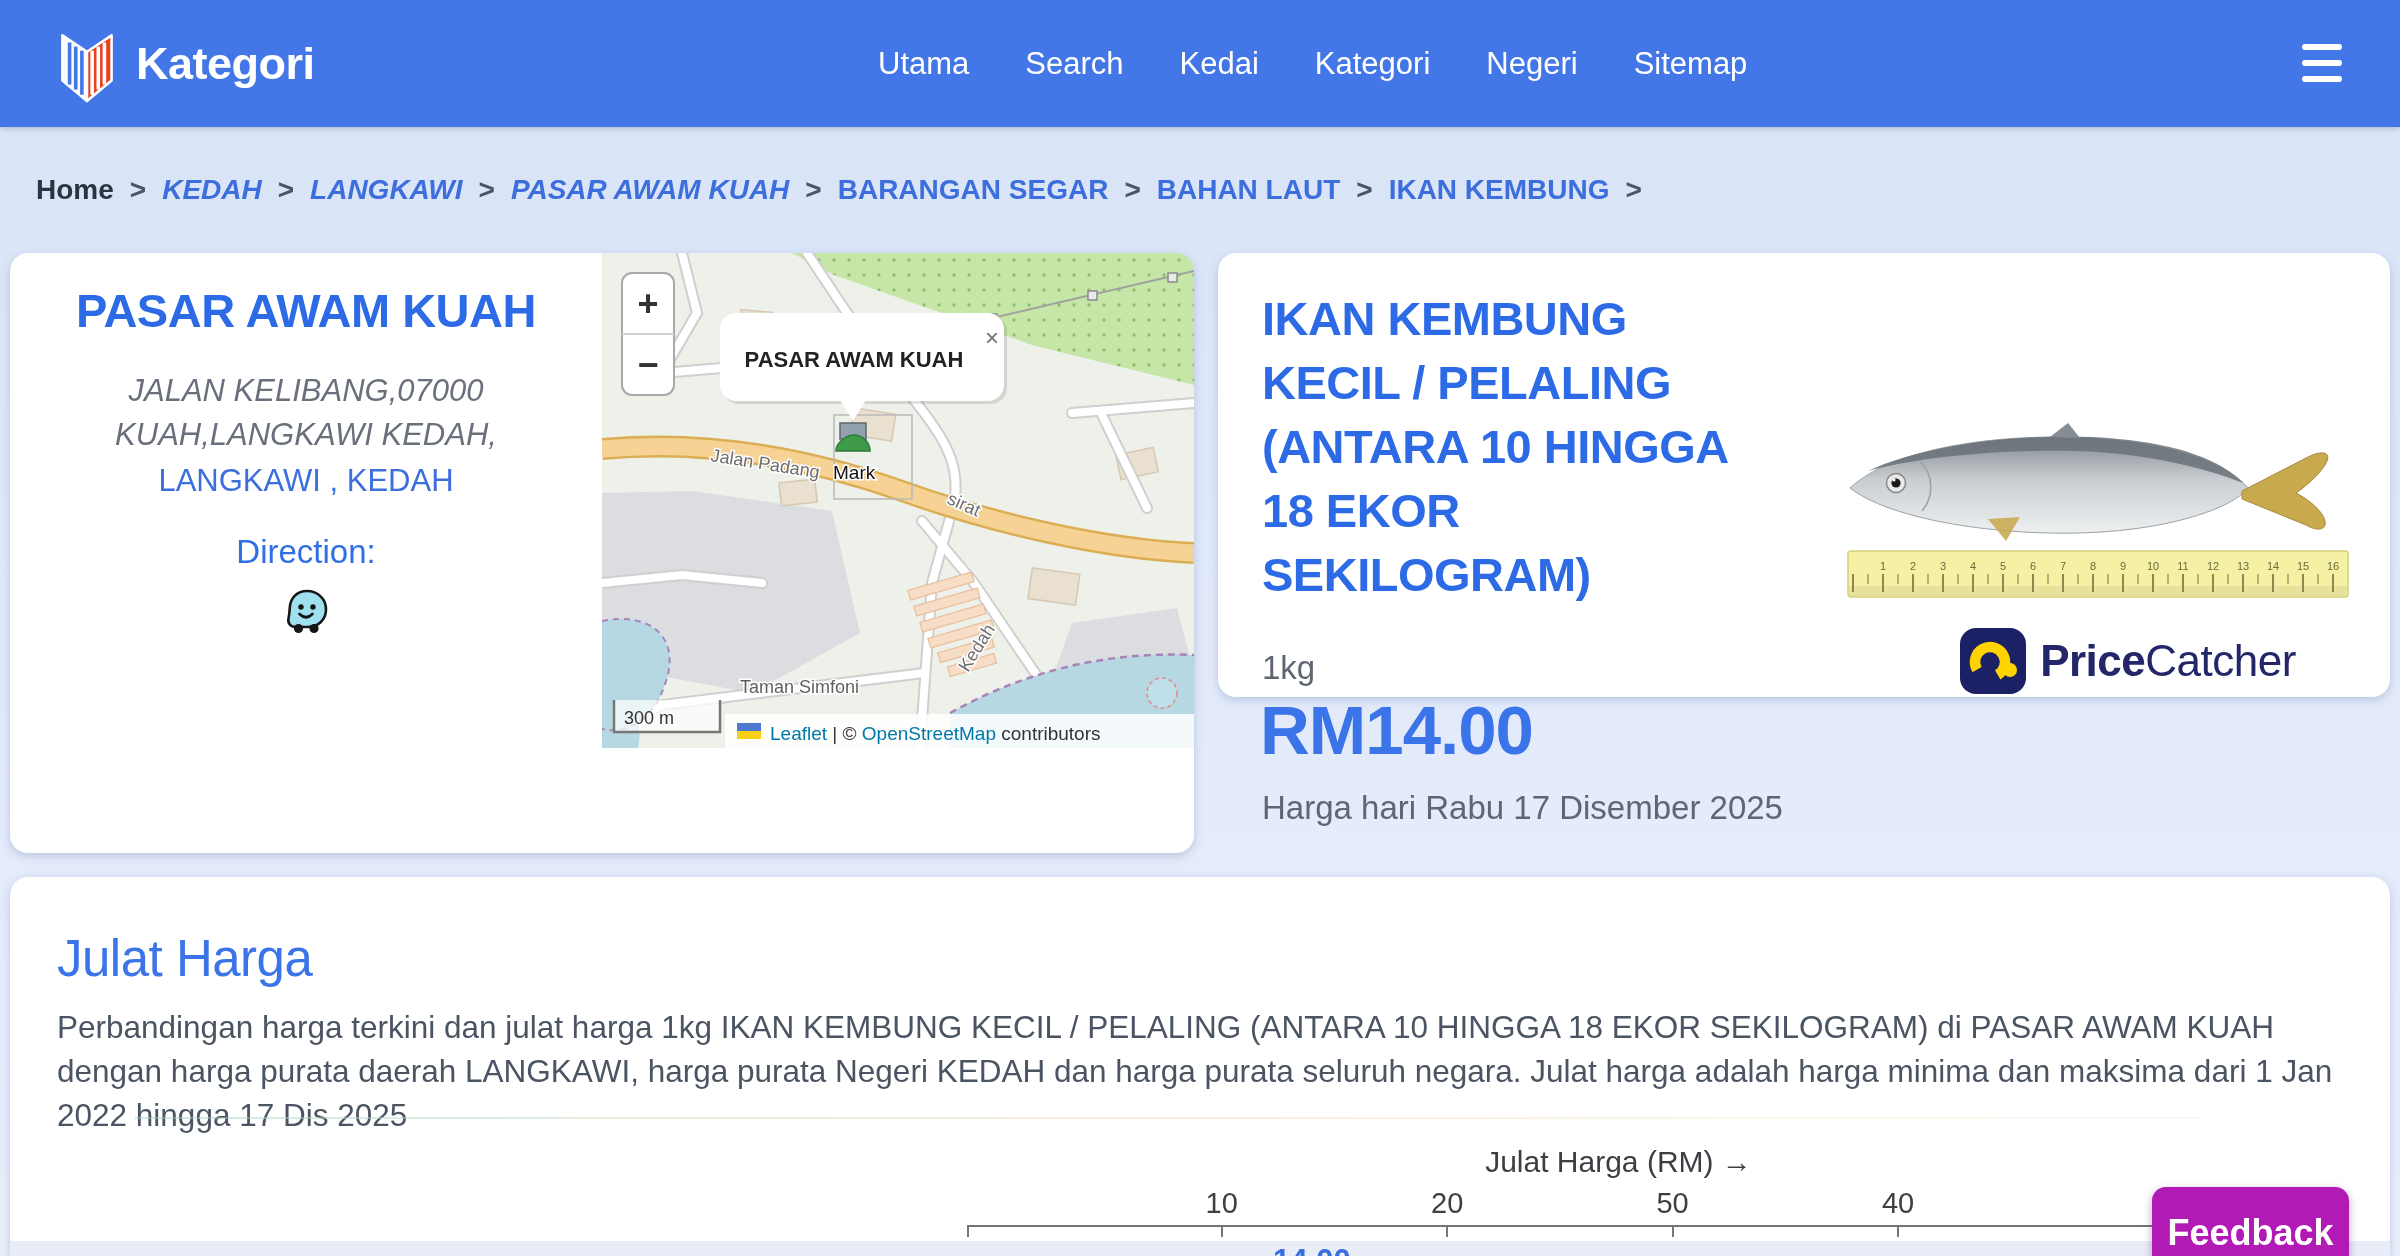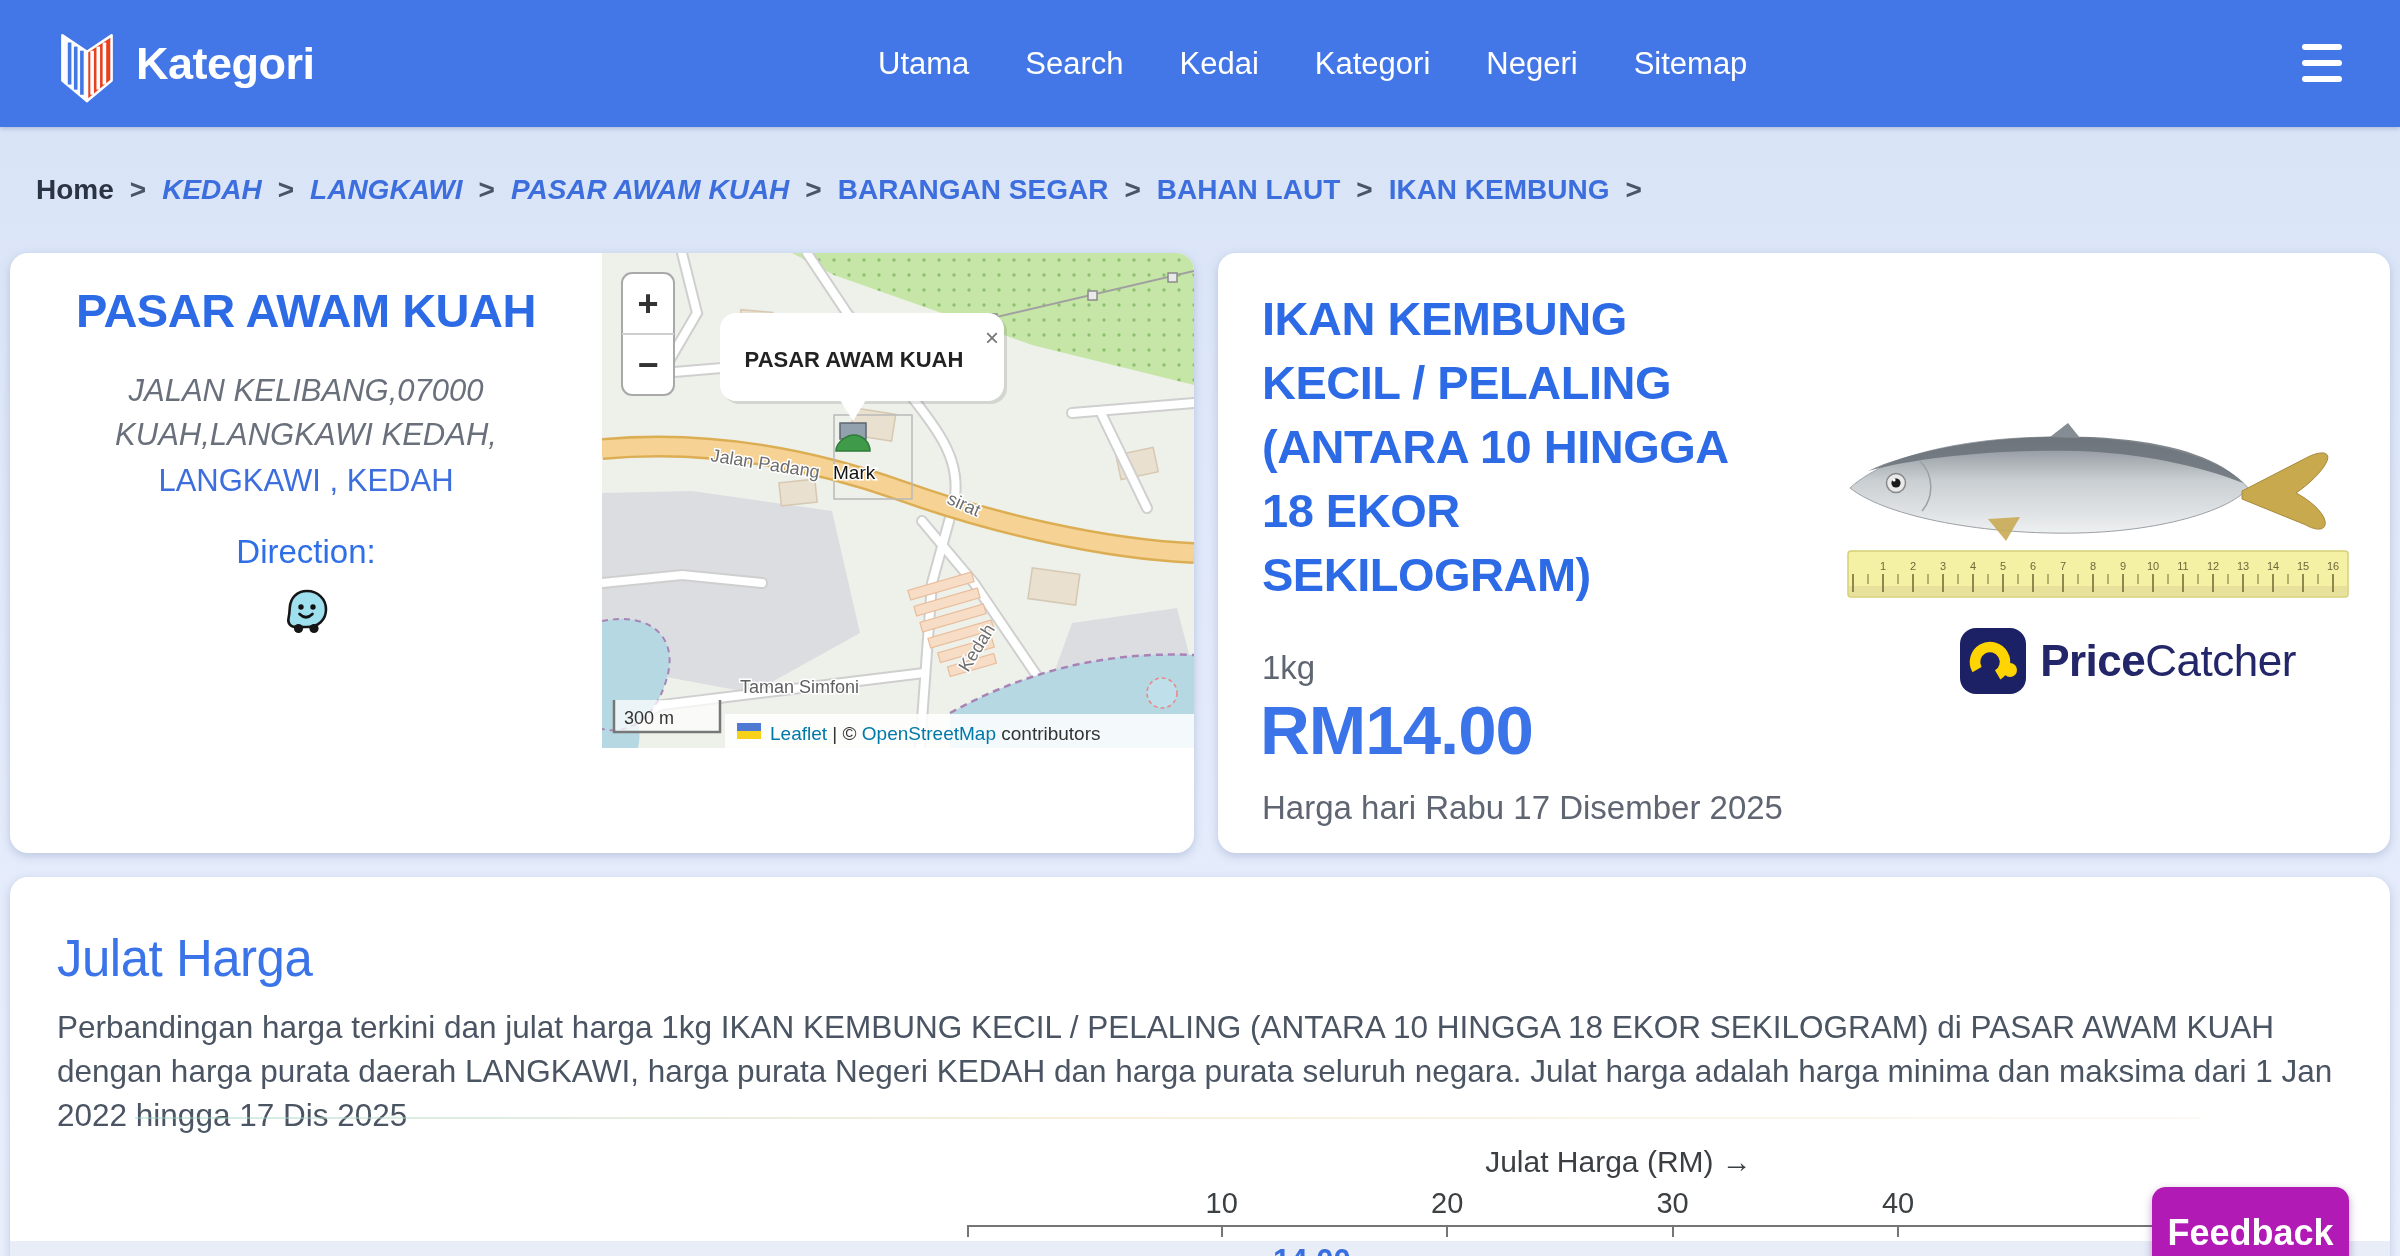--- a/index.html
+++ b/index.html
@@ -23,21 +23,21 @@
   .breadcrumb{position:absolute;left:36px;top:168px;height:44px;display:flex;align-items:center;
     font-size:28px;font-weight:600;white-space:nowrap;}
   .crumb{color:#3d6edd;text-underline-offset:5px;cursor:pointer;}
   .crumb.italic{font-style:italic;}
   .crumb.home{color:#2b3442;}
   .crumb-sep{color:#4a5568;margin:0 16px;font-weight:600;}
   
   .card{position:absolute;background:#fff;border-radius:18px;
     box-shadow:0 3px 10px rgba(110,130,175,.35);}
   .store-card{left:10px;top:253px;width:1184px;height:600px;}
-  .product-card{left:1218px;top:253px;width:1172px;height:600px;}
+  .product-card{left:1218px;top:253px;width:1172px;height:444px;}
   .julat-card{left:10px;top:877px;width:2380px;height:600px;border-radius:18px 18px 0 0;}
   
   .store-name{position:absolute;left:0;top:30px;width:592px;text-align:center;
     color:#2d6be6;font-size:47px;font-weight:bold;letter-spacing:-.5px;}
   .store-address{position:absolute;left:30px;top:116px;width:532px;text-align:center;
     color:#69707c;font-size:31px;font-style:italic;line-height:44px;}
   .store-links{position:absolute;left:0;top:210px;width:592px;text-align:center;
     font-size:31px;color:#3d6edd;}
   .store-links .loc-link{cursor:pointer;}
   .direction-row{position:absolute;left:0;top:280px;width:592px;display:flex;
@@ -366,20 +366,20 @@
   <div class="julat-desc">Perbandingan harga terkini dan julat harga 1kg IKAN KEMBUNG KECIL / PELALING (ANTARA 10 HINGGA 18 EKOR SEKILOGRAM) di PASAR AWAM KUAH dengan harga purata daerah LANGKAWI, harga purata Negeri KEDAH dan harga purata seluruh negara. Julat harga adalah harga minima dan maksima dari 1 Jan 2022 hingga 17 Dis 2025</div>
   <div class="julat-hairline"></div>
   <div class="axis-title">Julat Harga (RM) →</div>
   <div class="row-strip"></div>
   <div class="chart-axis">
     <div class="row-value" style="left: 26.4706%;">14.00</div>
   <div class="tick-label" style="left: 19.5502%;">10</div>
       <div class="tick-mark" style="left: 19.5502%;"></div>
       <div class="tick-label" style="left: 36.8512%;">20</div>
       <div class="tick-mark" style="left: 36.8512%;"></div>
-      <div class="tick-label" style="left: 54.1522%;">30</div>
+      <div class="tick-label" style="left: 54.1522%;">50</div>
       <div class="tick-mark" style="left: 54.1522%;"></div>
       <div class="tick-label" style="left: 71.4533%;">40</div>
       <div class="tick-mark" style="left: 71.4533%;"></div>
     </div>
 </div>
 
 <div class="feedback-btn">Feedback</div>
 
 </body></html>

